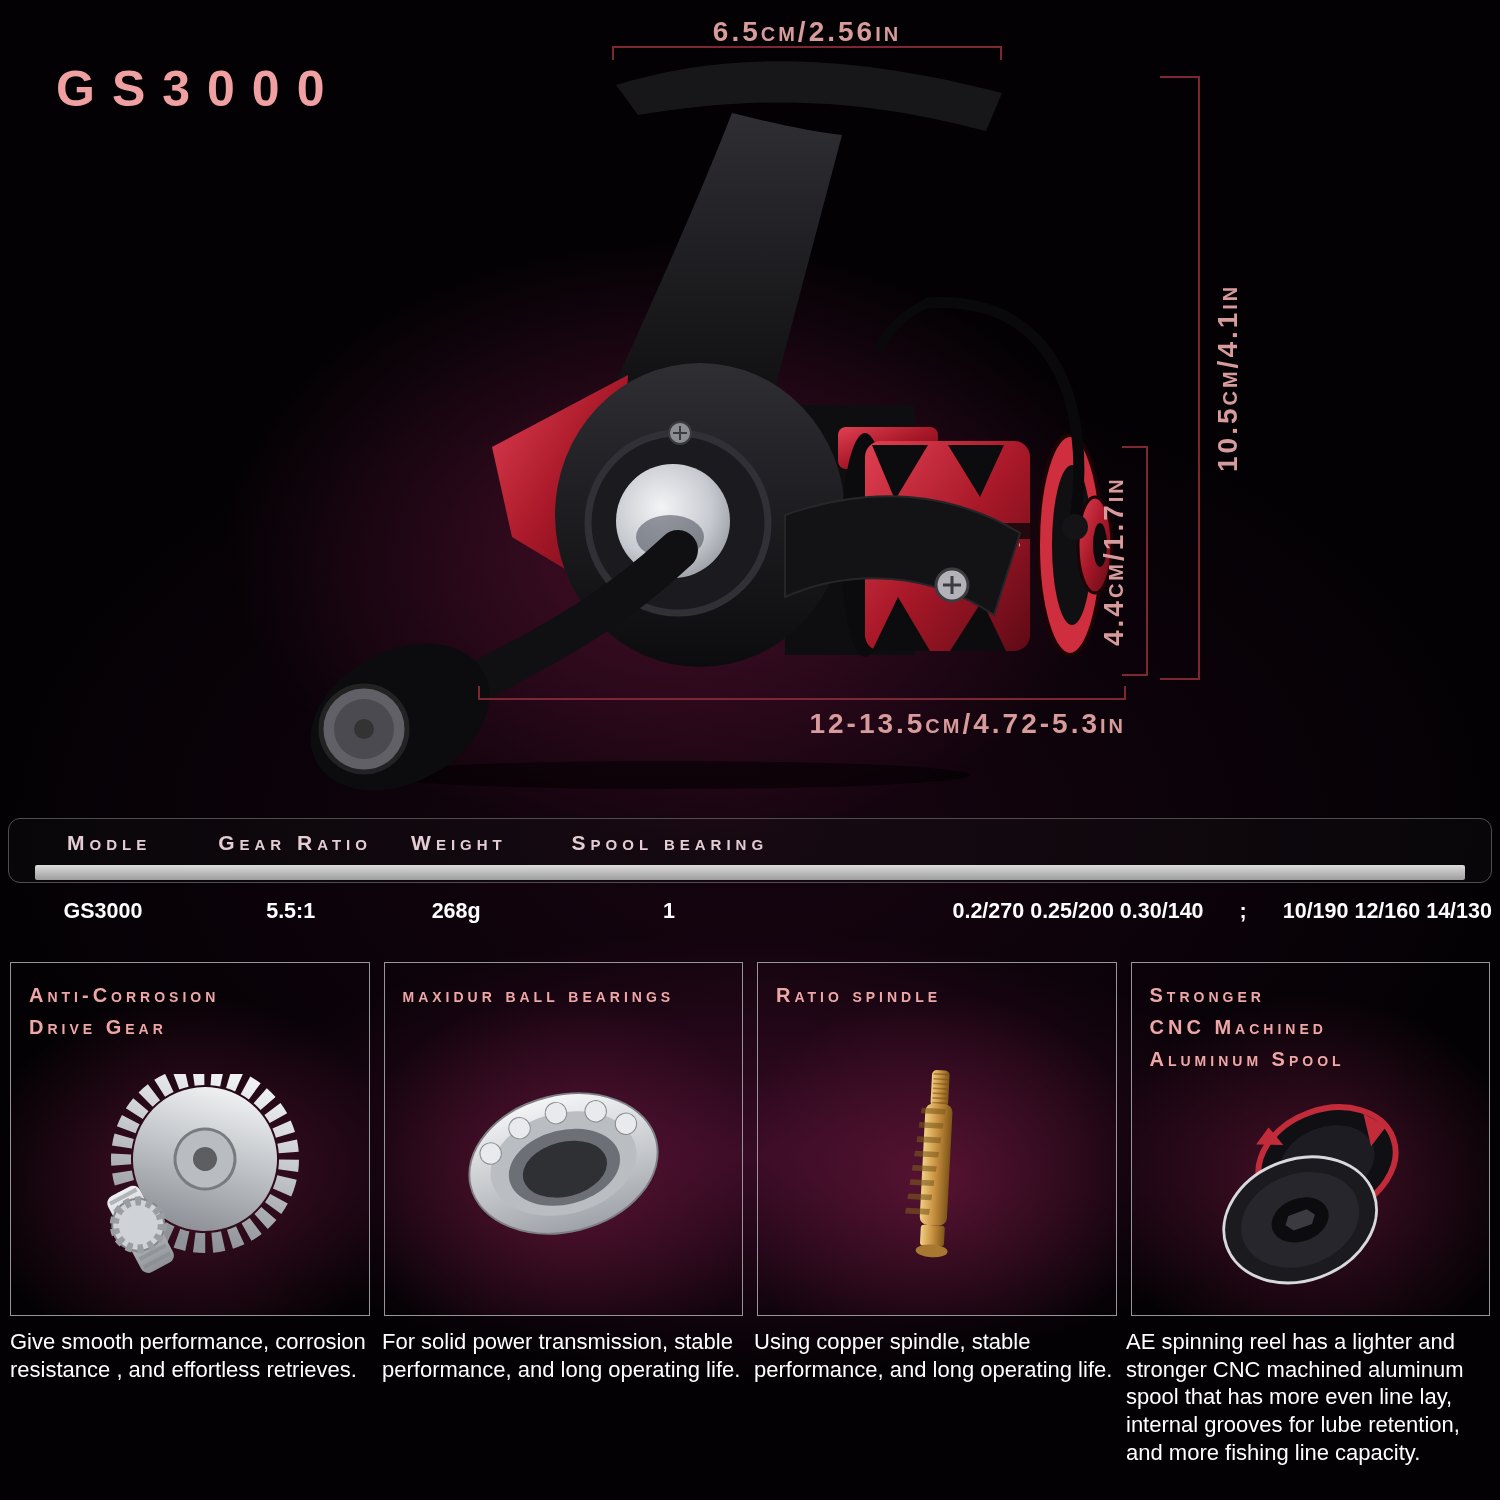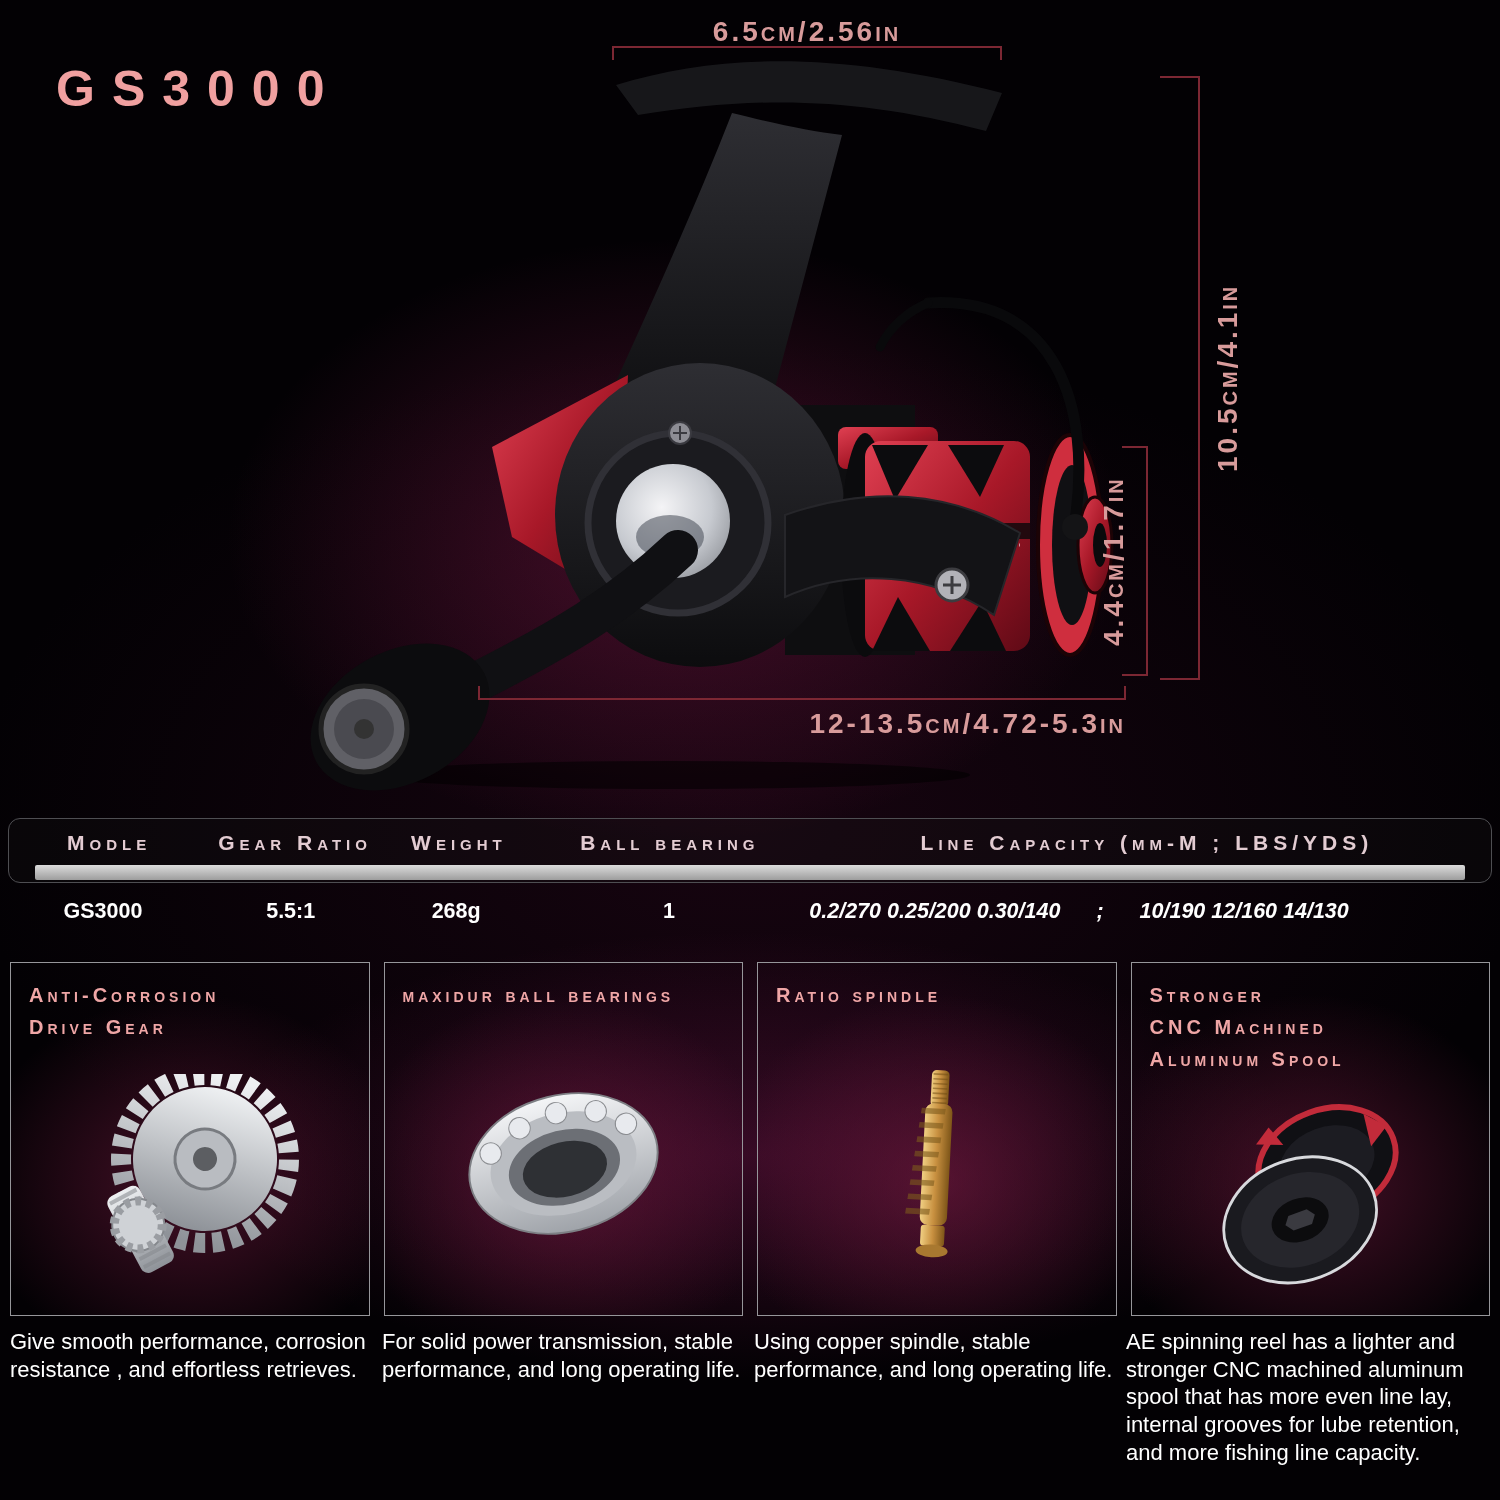--- a/index.html
+++ b/index.html
@@ -47,21 +47,21 @@
   .spec{position:absolute;left:8px;right:8px;top:818px;}
   .spec-headbox{border:1px solid #4e4e52;border-radius:12px;padding:12px 6px 2px;
                 background:rgba(24,22,24,0.25);}
   .spec-head{display:grid;grid-template-columns:12.8% 12.5% 9.8% 18.9% 46%;
              color:#e3ccd2;font-weight:bold;font-size:21px;letter-spacing:5px;
              font-variant:small-caps;text-align:center;padding-bottom:8px;}
   .spec-bar{height:15px;margin:2px 20px 0;border-radius:2px;
             background:linear-gradient(180deg,#dcdcdc,#9d9d9d);}
   .spec-row{display:grid;grid-template-columns:12.8% 12.5% 9.8% 18.9% 46%;
             color:#fff;font-weight:bold;font-size:21.5px;text-align:center;margin-top:16px;}
-  .lc{display:flex;justify-content:flex-start;gap:36px;font-style:italic;}
+  .lc{display:flex;justify-content:flex-end;gap:36px;}
 
   
   .features{position:absolute;left:10px;right:10px;top:962px;display:grid;
             grid-template-columns:1fr 1fr 1fr 1fr;gap:14px;}
   .panel{height:352px;border:1px solid #96969a;display:flex;flex-direction:column;
          background:radial-gradient(78% 68% at 50% 62%, rgba(125,28,68,.55), rgba(18,2,10,0) 78%);}
   .panel-title{padding:16px 14px 0 18px;color:#efa6a6;font-size:20px;font-weight:bold;
                letter-spacing:4px;font-variant:small-caps;line-height:1.6;white-space:pre-line;}
   .panel-img{flex:1;display:flex;align-items:center;justify-content:center;overflow:hidden;}
 
@@ -158,22 +158,21 @@
 
   <div class="hline dim-bottom-line"></div>
   <div class="dim-label dim-bottom-label">12-13.5cm/4.72-5.3in</div>
 
   <div class="spec">
     <div class="spec-headbox">
       <div class="spec-head">
         <span>Modle</span>
         <span>Gear Ratio</span>
         <span>Weight</span>
-        <span>Ball bearing</span>
-        <span>Line Capacity  (mm-M  ;  LBS/YDS)</span>
+        <span>Spool bearing</span>
       </div>
       <div class="spec-bar"></div>
     </div>
     <div class="spec-row">
       <span>GS3000</span>
       <span>5.5:1</span>
       <span>268g</span>
       <span>1</span>
       <span class="lc">
         <span>0.2/270   0.25/200   0.30/140</span>

